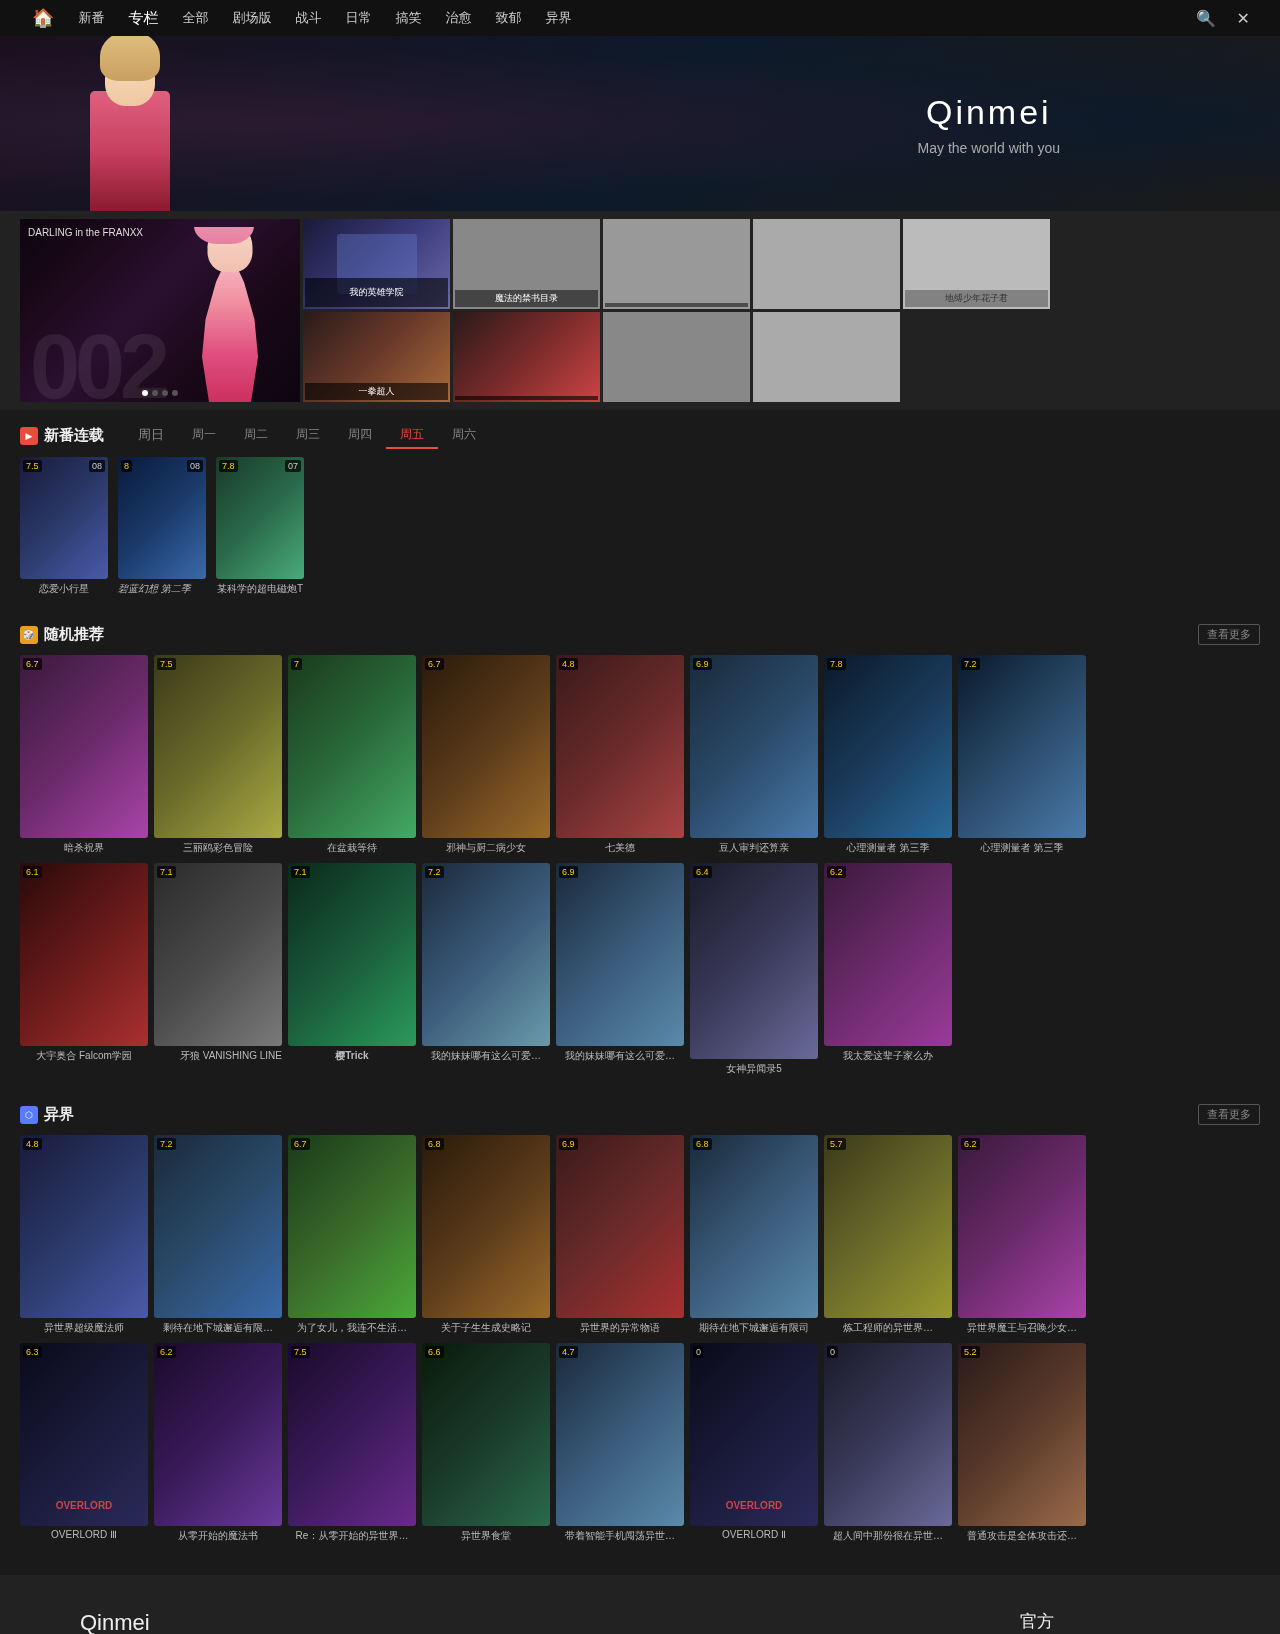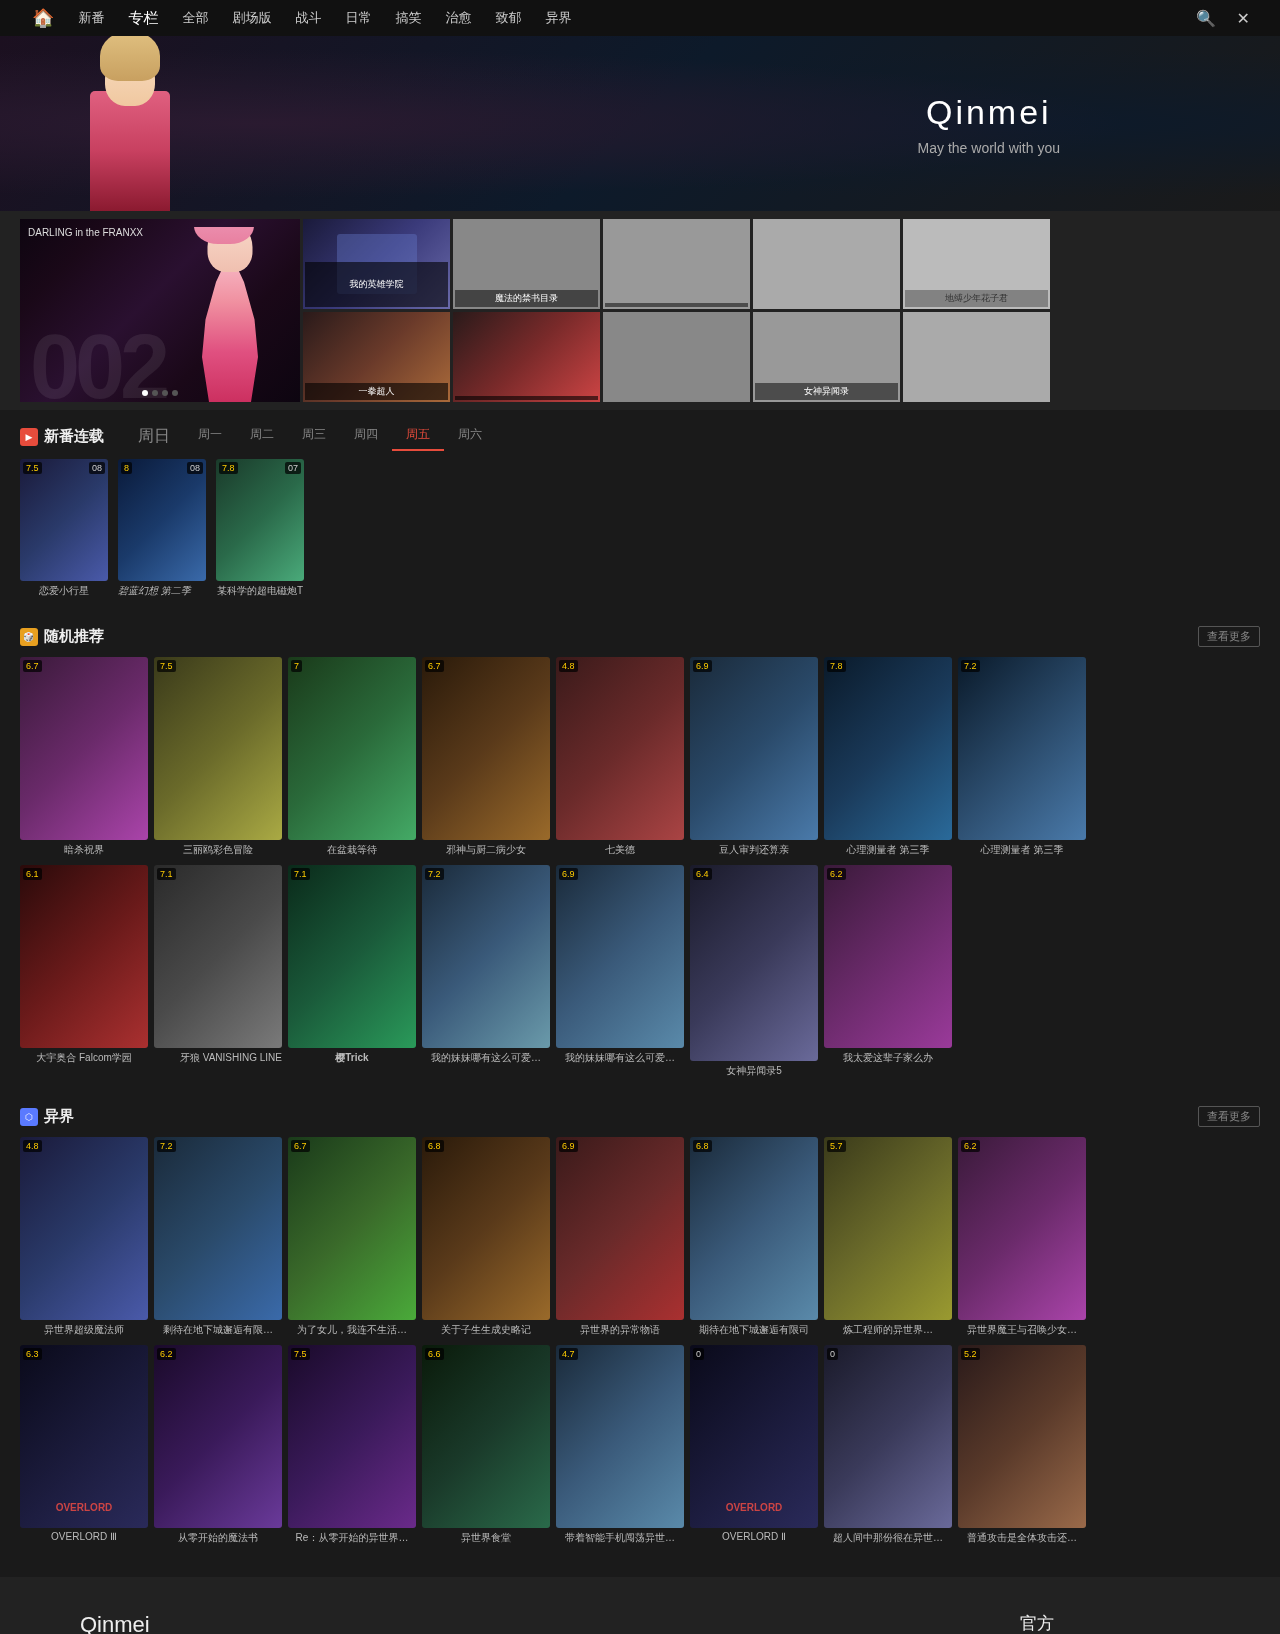--- a/index.html
+++ b/index.html
@@ -64,21 +64,21 @@
         <div style="width:6px;height:6px;border-radius:50%;background:#555;"></div>
         <div style="width:6px;height:6px;border-radius:50%;background:#555;"></div>
         <div style="width:6px;height:6px;border-radius:50%;background:#555;"></div>
       </div>
     </div>
 
     <div style="background:linear-gradient(135deg,#1a1a3a,#3a3a7a,#6a6aaa);position:relative;overflow:hidden;cursor:pointer;">
       <div style="position:absolute;inset:0;display:flex;align-items:center;justify-content:center;">
         <div style="width:80px;height:60px;background:rgba(100,120,200,0.4);border-radius:3px;"></div>
       </div>
-      <div style="position:absolute;bottom:2px;left:2px;right:2px;font-size:9px;color:#fff;background:rgba(0,0,0,0.6);padding:16px 3px;text-align:center;overflow:hidden;text-overflow:ellipsis;white-space:nowrap;">我的英雄学院</div>
+      <div style="position:absolute;bottom:2px;left:2px;right:2px;font-size:9px;color:#fff;background:rgba(0,0,0,0.6);padding:8px 3px;text-align:center;overflow:hidden;text-overflow:ellipsis;white-space:nowrap;">我的英雄学院</div>
     </div>
 
     <div style="background:#888;position:relative;overflow:hidden;cursor:pointer;">
       <div style="position:absolute;bottom:2px;left:2px;right:2px;font-size:9px;color:#fff;background:rgba(0,0,0,0.5);padding:2px 3px;text-align:center;">魔法的禁书目录</div>
     </div>
 
     <div style="background:#999;position:relative;overflow:hidden;cursor:pointer;">
       <div style="position:absolute;bottom:2px;left:2px;right:2px;font-size:9px;color:#fff;background:rgba(0,0,0,0.5);padding:2px 3px;text-align:center;"></div>
     </div>
 
@@ -89,33 +89,30 @@
       <div style="position:absolute;bottom:2px;left:2px;right:2px;font-size:9px;color:#333;background:rgba(0,0,0,0.3);padding:2px 3px;text-align:center;">地缚少年花子君</div>
     </div>
 
     <div style="background:linear-gradient(135deg,#2a1a1a,#6a3a2a,#aa6a3a);position:relative;overflow:hidden;cursor:pointer;">
       <div style="position:absolute;bottom:2px;left:2px;right:2px;font-size:9px;color:#fff;background:rgba(0,0,0,0.6);padding:2px 3px;text-align:center;">一拳超人</div>
     </div>
     <div style="background:linear-gradient(135deg,#2a1a1a,#7a2a2a,#cc4444);position:relative;overflow:hidden;cursor:pointer;">
       <div style="position:absolute;bottom:2px;left:2px;right:2px;font-size:9px;color:#fff;background:rgba(0,0,0,0.6);padding:2px 3px;text-align:center;"></div>
     </div>
     <div style="background:#888;position:relative;overflow:hidden;cursor:pointer;"></div>
-    <div style="background:#999;position:relative;overflow:hidden;cursor:pointer;">
-      <div style="position:absolute;bottom:2px;left:2px;right:2px;font-size:9px;color:#fff;background:rgba(0,0,0,0.5);padding:2px 3px;text-align:center;">女神异闻录</div>
-    </div>
     <div style="background:#aaa;position:relative;overflow:hidden;cursor:pointer;"></div>
   </div>
 </div>
 
 <div style="padding:12px 20px;background:#1a1a1a;">
   <div style="display:flex;align-items:center;margin-bottom:8px;">
     <div style="width:18px;height:18px;background:#e74c3c;border-radius:3px;margin-right:6px;display:flex;align-items:center;justify-content:center;font-size:9px;color:#fff;">▶</div>
     <span style="font-size:15px;color:#eee;font-weight:bold;">新番连载</span>
     <div style="display:flex;margin-left:20px;border-bottom:none;">
-      <span style="padding:4px 14px;font-size:16px;color:#888;cursor:pointer;">周日</span>
+      <span style="padding:4px 14px;font-size:13px;color:#888;cursor:pointer;">周日</span>
       <span style="padding:4px 14px;font-size:12px;color:#888;cursor:pointer;">周一</span>
       <span style="padding:4px 14px;font-size:12px;color:#888;cursor:pointer;">周二</span>
       <span style="padding:4px 14px;font-size:12px;color:#888;cursor:pointer;">周三</span>
       <span style="padding:4px 14px;font-size:12px;color:#888;cursor:pointer;">周四</span>
       <span style="padding:4px 14px;font-size:12px;color:#e74c3c;cursor:pointer;border-bottom:2px solid #e74c3c;">周五</span>
       <span style="padding:4px 14px;font-size:12px;color:#888;cursor:pointer;">周六</span>
     </div>
   </div>
   <div style="display:flex;gap:10px;flex-wrap:wrap;">
     <div style="width:88px;cursor:pointer;">

